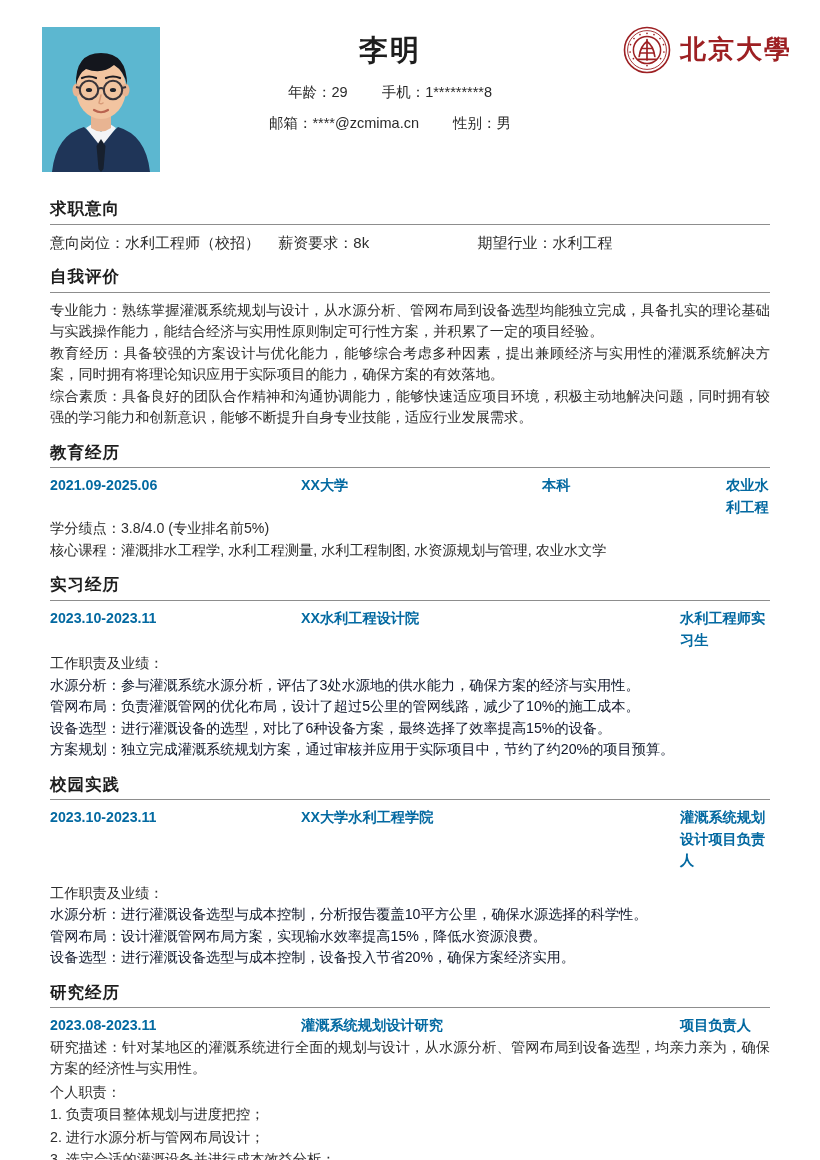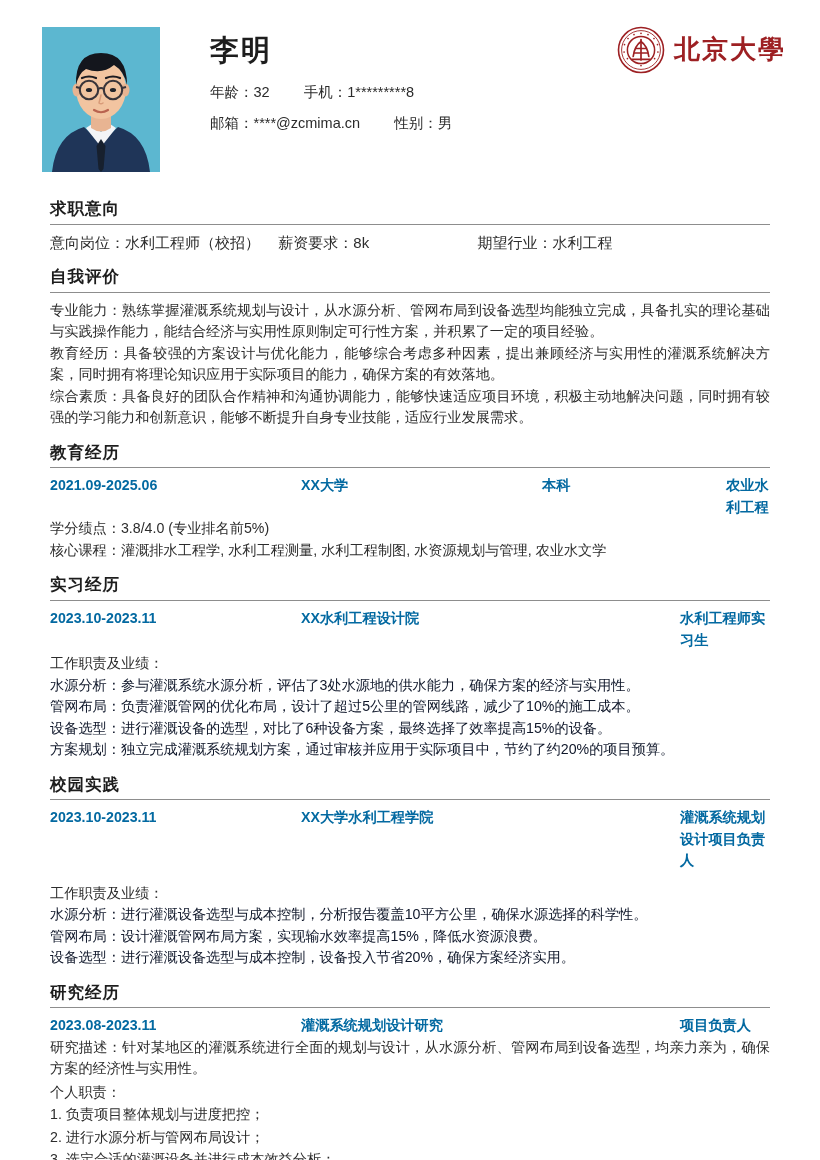--- a/index.html
+++ b/index.html
@@ -30,23 +30,24 @@
     top: 27px;
     width: 118px;
     height: 145px;
     overflow: hidden;
     background: #5ab6cf;
   }
   .photo svg { display:block; width:100%; height:100%; }
 
   .head-center {
     position: absolute;
-    left: 210px;
+    left: 200px;
     top: 33px;
     width: 380px;
+    text-align: center;
   }
   .cand-name {
     font-size: 29px;
     font-weight: bold;
     letter-spacing: 2px;
     color: #1d1d1d;
     line-height: 1.2;
   }
   .contact-row {
     margin-top: 17px;
@@ -56,21 +57,21 @@
     white-space: nowrap;
   }
   .contact-row + .contact-row { }
   .contact-item { display: inline-block; }
   .contact-gap { display: inline-block; width: 26px; }
   .contact-label { }
   .contact-val { }
 
   .uni-logo {
     position: absolute;
-    right: 34px;
+    right: 28px;
     top: 26px;
     display: flex;
     align-items: center;
     gap: 9px;
   }
   .uni-seal { width: 48px; height: 48px; display:block; }
   .uni-name {
     font-family: "Liberation Serif", "DejaVu Serif", serif;
     font-size: 26px;
     font-weight: bold;
@@ -194,21 +195,21 @@
 
         <path d="M59 68 L57 76 Q59 77.5 61 76" stroke="#d89b78" stroke-width="1.5" fill="none" stroke-linecap="round"></path>
         <path d="M52 83 Q59 87.5 66 83" stroke="#b9634f" stroke-width="2.2" fill="none" stroke-linecap="round"></path>
       </svg>
     </div>
 
     <div class="head-center">
       <div class="cand-name">李明</div>
 
       <div class="contact-row">
-        <span class="contact-item"><span class="contact-label">年龄：</span><span class="contact-val">32</span></span>
+        <span class="contact-item"><span class="contact-label">年龄：</span><span class="contact-val">29</span></span>
         <span class="contact-gap"></span>
         <span class="contact-item"><span class="contact-label">手机：</span><span class="contact-val">1*********8</span></span>
       </div>
 
       <div class="contact-row">
         <span class="contact-item"><span class="contact-label">邮箱：</span><span class="contact-val">****@zcmima.cn</span></span>
         <span class="contact-gap"></span>
         <span class="contact-item"><span class="contact-label">性别：</span><span class="contact-val">男</span></span>
       </div>
     </div>

